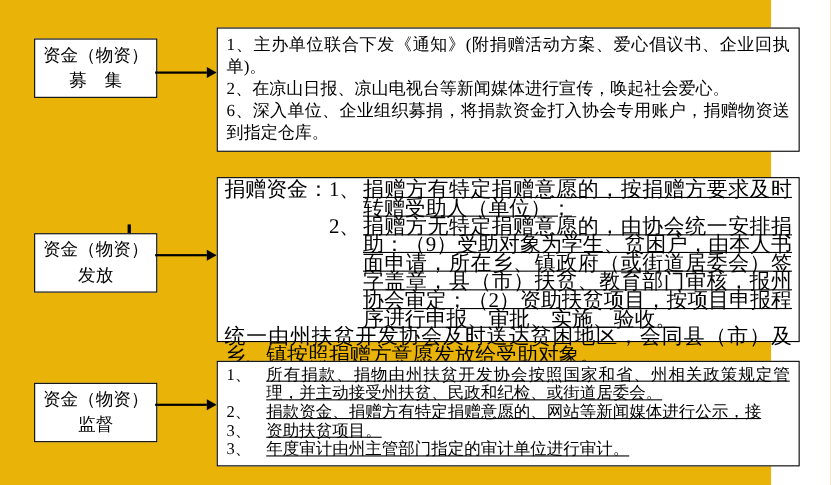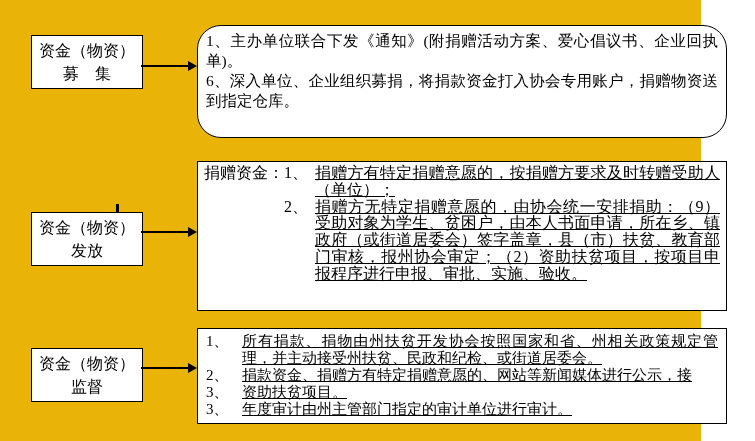--- a/index.html
+++ b/index.html
@@ -37,21 +37,21 @@
     position: absolute;
     border: 1px solid #000;
     background: #fff;
     box-sizing: border-box;
     font-size: 15.5px;
     line-height: 20px;
     padding: 5px 8px 0 8px;
     text-align: justify;
   }
   .detail-box.box2 {
-    font-size: 16px;
+    font-size: 19px;
     line-height: 16.8px;
     padding: 3px 6px 0 6px;
   }
   .detail-box.box3 {
     font-size: 15px;
     line-height: 17px;
     padding: 4px 8px 0 8px;
   }
   .arrow {
     position: absolute;
@@ -94,22 +94,23 @@
   <div class="stage-box" style="left:31px; top:35px; width:110px; height:52px;">
     <div>资金（物资）</div>
     <div>募　集</div>
   </div>
 
   <div class="arrow" style="left:141px; top:60px;">
     <div class="arrow-line"></div>
     <div class="arrow-head"></div>
   </div>
 
-  <div class="detail-box" style="left:197px; top:25px; width:530px; height:113px;border-radius:24px;">
+  <div class="detail-box" style="left:197px; top:25px; width:530px; height:113px;">
     <div>1、主办单位联合下发《通知》(附捐赠活动方案、爱心倡议书、企业回执单)。</div>
+    <div>2、在凉山日报、凉山电视台等新闻媒体进行宣传，唤起社会爱心。</div>
     <div>6、深入单位、企业组织募捐，将捐款资金打入协会专用账户，捐赠物资送到指定仓库。</div>
   </div>
 
   <div class="tick" style="left:116px; top:204px;"></div>
 
   <div class="stage-box" style="left:31px; top:212px; width:110px; height:52px;">
     <div>资金（物资）</div>
     <div>发放</div>
   </div>
 
@@ -126,20 +127,23 @@
           <span class="num">1、</span>
           <span class="txt">捐赠方有特定捐赠意愿的，按捐赠方要求及时转赠受助人（单位）；</span>
         </div>
         <div class="num-item">
           <span class="num">2、</span>
           <span class="txt">捐赠方无特定捐赠意愿的，由协会统一安排捐助：（9）受助对象为学生、贫困户，由本人书面申请，所在乡、镇政府（或街道居委会）签字盖章，县（市）扶贫、教育部门审核，报州协会审定；（2）资助扶贫项目，按项目申报程序进行申报、审批、实施、验收。</span>
         </div>
       </div>
     </div>
     <div class="labeled-row">
+      <div class="seg-content">
+        <span class="txt">统一由州扶贫开发协会及时送达贫困地区，会同县（市）及乡、镇按照捐赠方意愿发放给受助对象。</span>
+      </div>
     </div>
   </div>
 
   <div class="stage-box" style="left:31px; top:348px; width:110px; height:52px;">
     <div>资金（物资）</div>
     <div>监督</div>
   </div>
 
   <div class="arrow" style="left:141px; top:362px;">
     <div class="arrow-line"></div>

